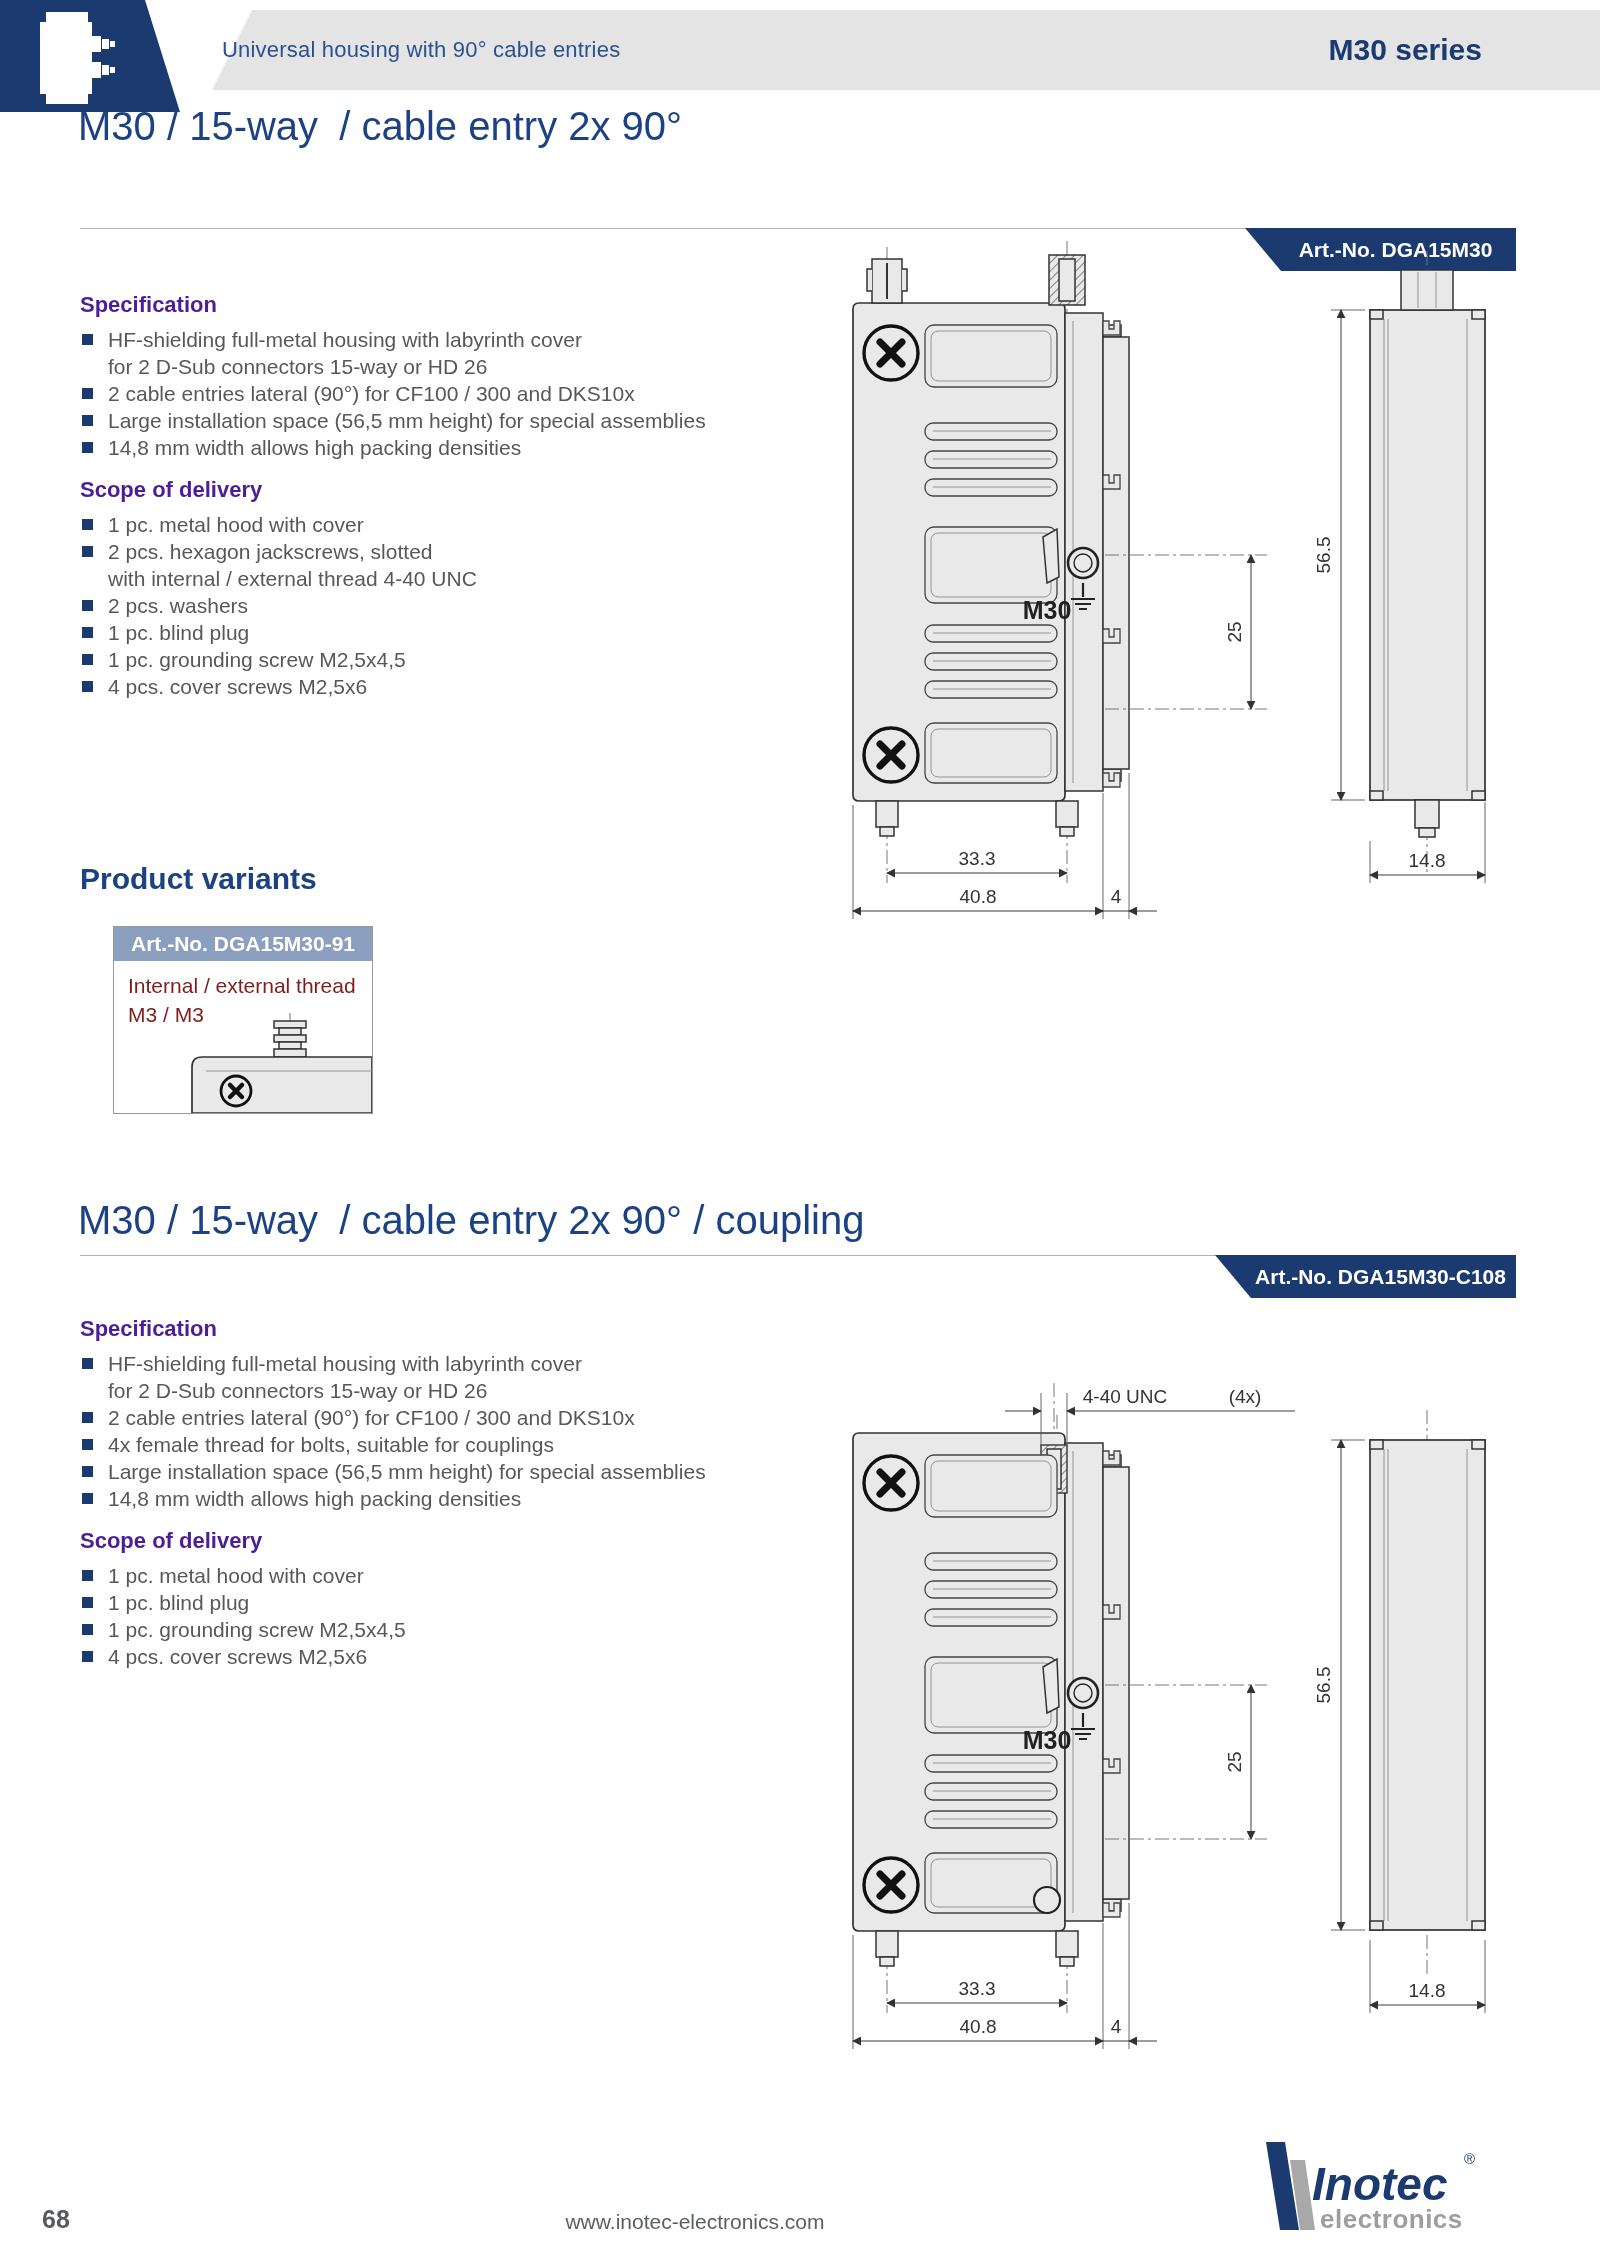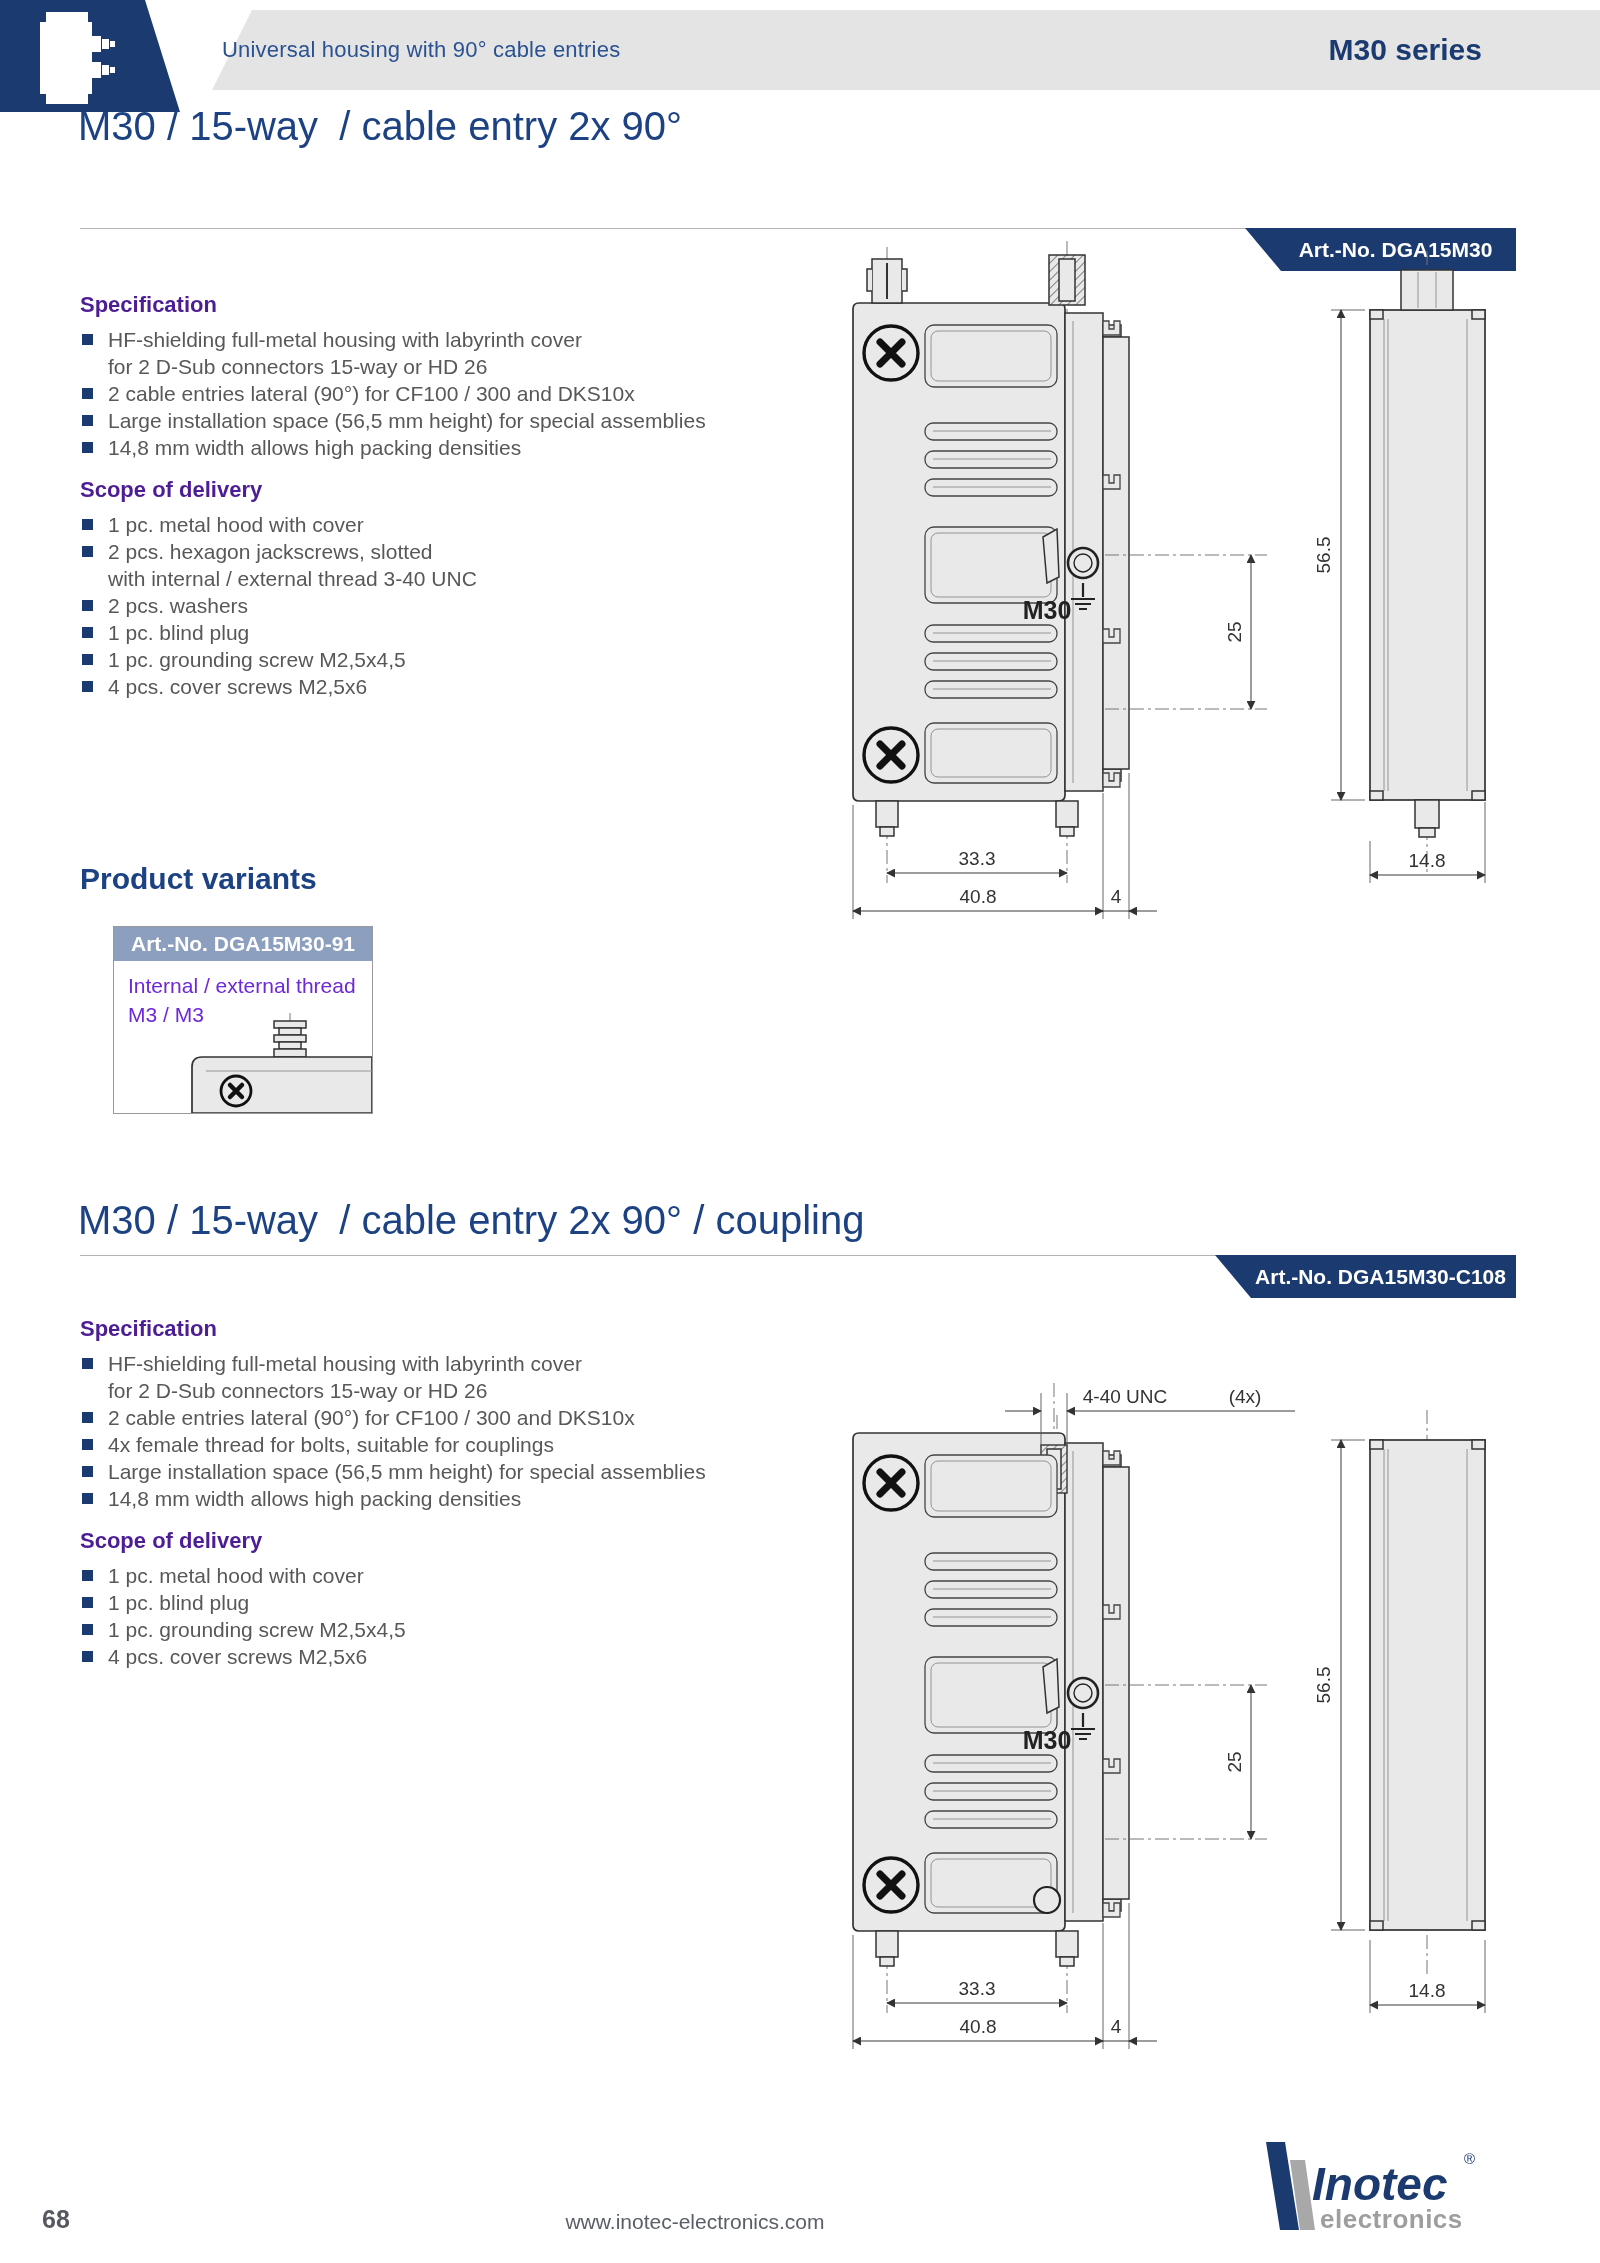--- a/index.html
+++ b/index.html
@@ -35,21 +35,21 @@
   .textcol li{display:flex;align-items:flex-start;line-height:27px;font-size:21px;}
   .textcol li .sq{flex:0 0 auto;width:11px;height:11px;background:#1b3a70;margin:8px 15px 0 2px;}
   .textcol li.cont .sq{visibility:hidden;}
   .textcol li .txt{white-space:nowrap;}
 
   
   .var-heading{left:80px;top:862px;font-size:30px;font-weight:700;color:#1d4284;}
   .var-box{left:113px;top:926px;width:260px;height:188px;border:1px solid #999;background:#fff;box-sizing:border-box;}
   .var-bar{height:34px;background:#8d9fbf;display:flex;align-items:center;justify-content:center;
            color:#fff;font-weight:700;font-size:21px;}
-  .var-text{padding:10px 0 0 14px;font-size:21px;line-height:29px;color:#6d28d9;}
+  .var-text{padding:10px 0 0 14px;font-size:21px;line-height:29px;color:#7f1d1d;}
   .var-mini{position:absolute;right:0;bottom:0;}
 
   
   svg text{font-family:"Liberation Sans", sans-serif;}
   .dt{font-size:19px;fill:#333;text-anchor:middle;}
   .mark{font-size:25px;font-weight:700;fill:#222;text-anchor:middle;}
   .cl{stroke:#777;stroke-width:1;stroke-dasharray:14 4 3 4;fill:none;}
   .ext{stroke:#555;stroke-width:.9;fill:none;}
   .dim{stroke:#3a3a3a;stroke-width:1;fill:none;}
   .body{fill:#e9e9e9;stroke:#333;stroke-width:1.7;}
@@ -121,21 +121,21 @@
       <li>
           <span class="sq"></span>
           <span class="txt">1 pc. metal hood with cover</span>
         </li>
       <li>
           <span class="sq"></span>
           <span class="txt">2 pcs. hexagon jackscrews, slotted</span>
         </li>
       <li class="cont">
           <span class="sq"></span>
-          <span class="txt">with internal / external thread 3-40 UNC</span>
+          <span class="txt">with internal / external thread 4-40 UNC</span>
         </li>
       <li>
           <span class="sq"></span>
           <span class="txt">2 pcs. washers</span>
         </li>
       <li>
           <span class="sq"></span>
           <span class="txt">1 pc. blind plug</span>
         </li>
       <li>

